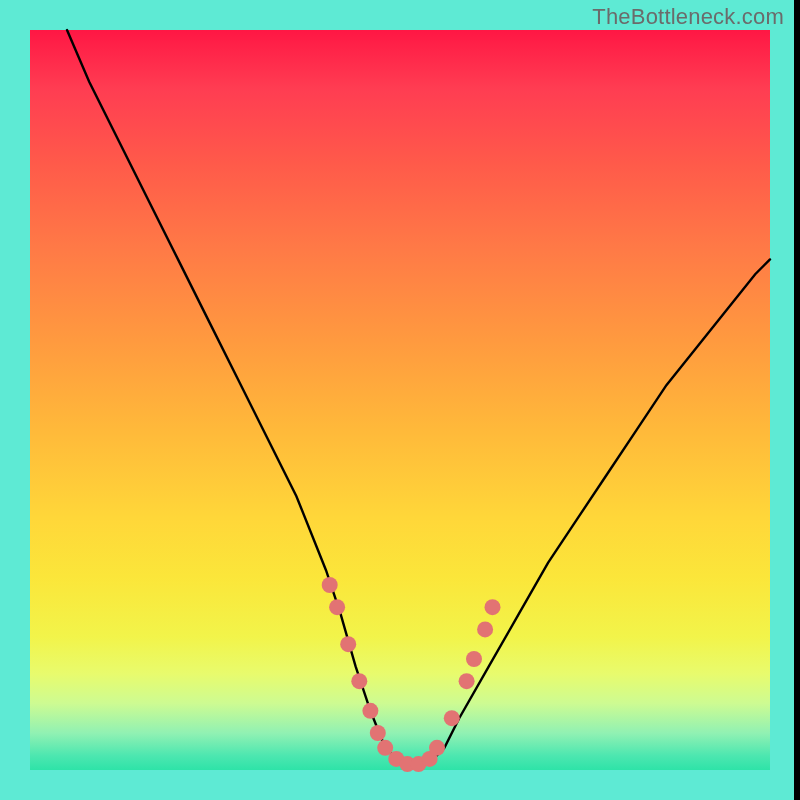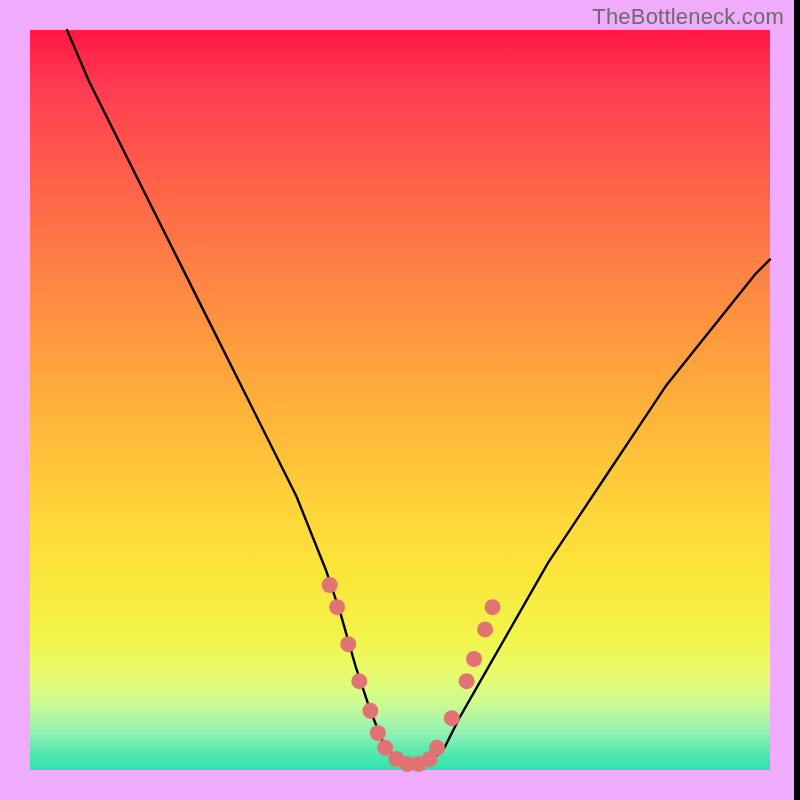--- a/index.html
+++ b/index.html
@@ -10,21 +10,21 @@
     overflow: hidden;
     background: #000;
     font-family: Arial, Helvetica, sans-serif;
   }
   .frame {
     position: absolute;
     top: 0;
     left: 0;
     width: 794px;
     height: 800px;
-    background: #f0abfc;
+    background: #5eead4;
   }
   .plot {
     position: absolute;
     top: 30px;
     left: 30px;
     width: 740px;
     height: 740px;
     background: linear-gradient(
       to bottom,
       #ff1744 0%,

